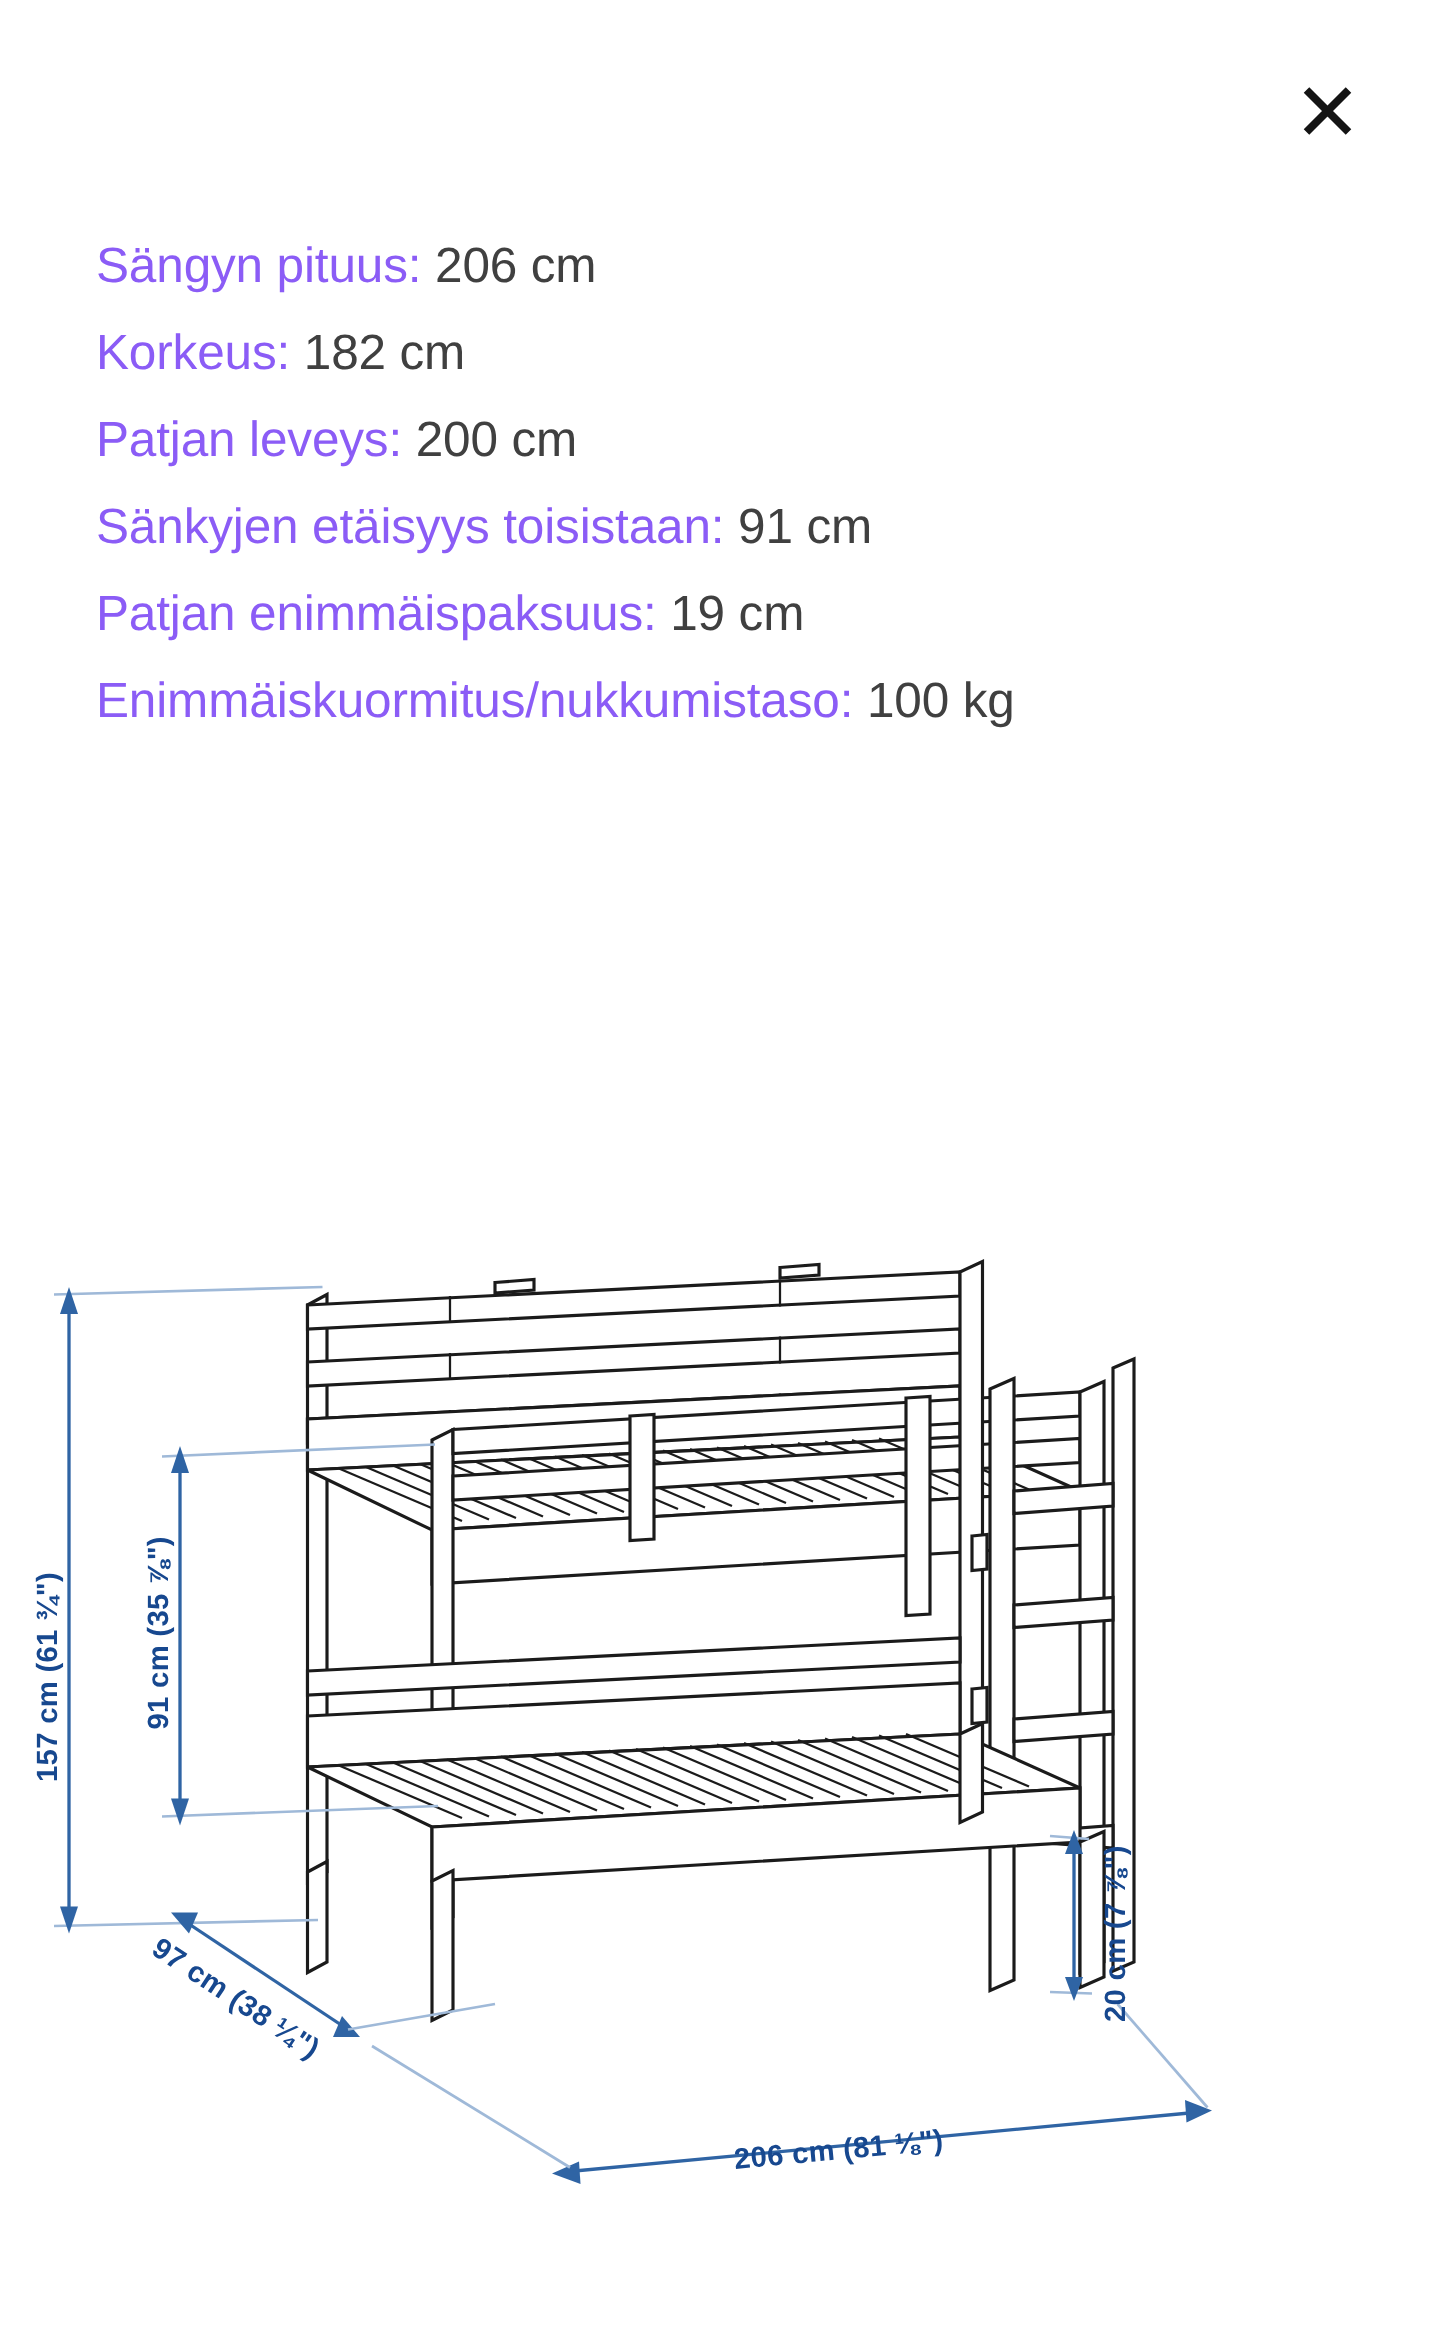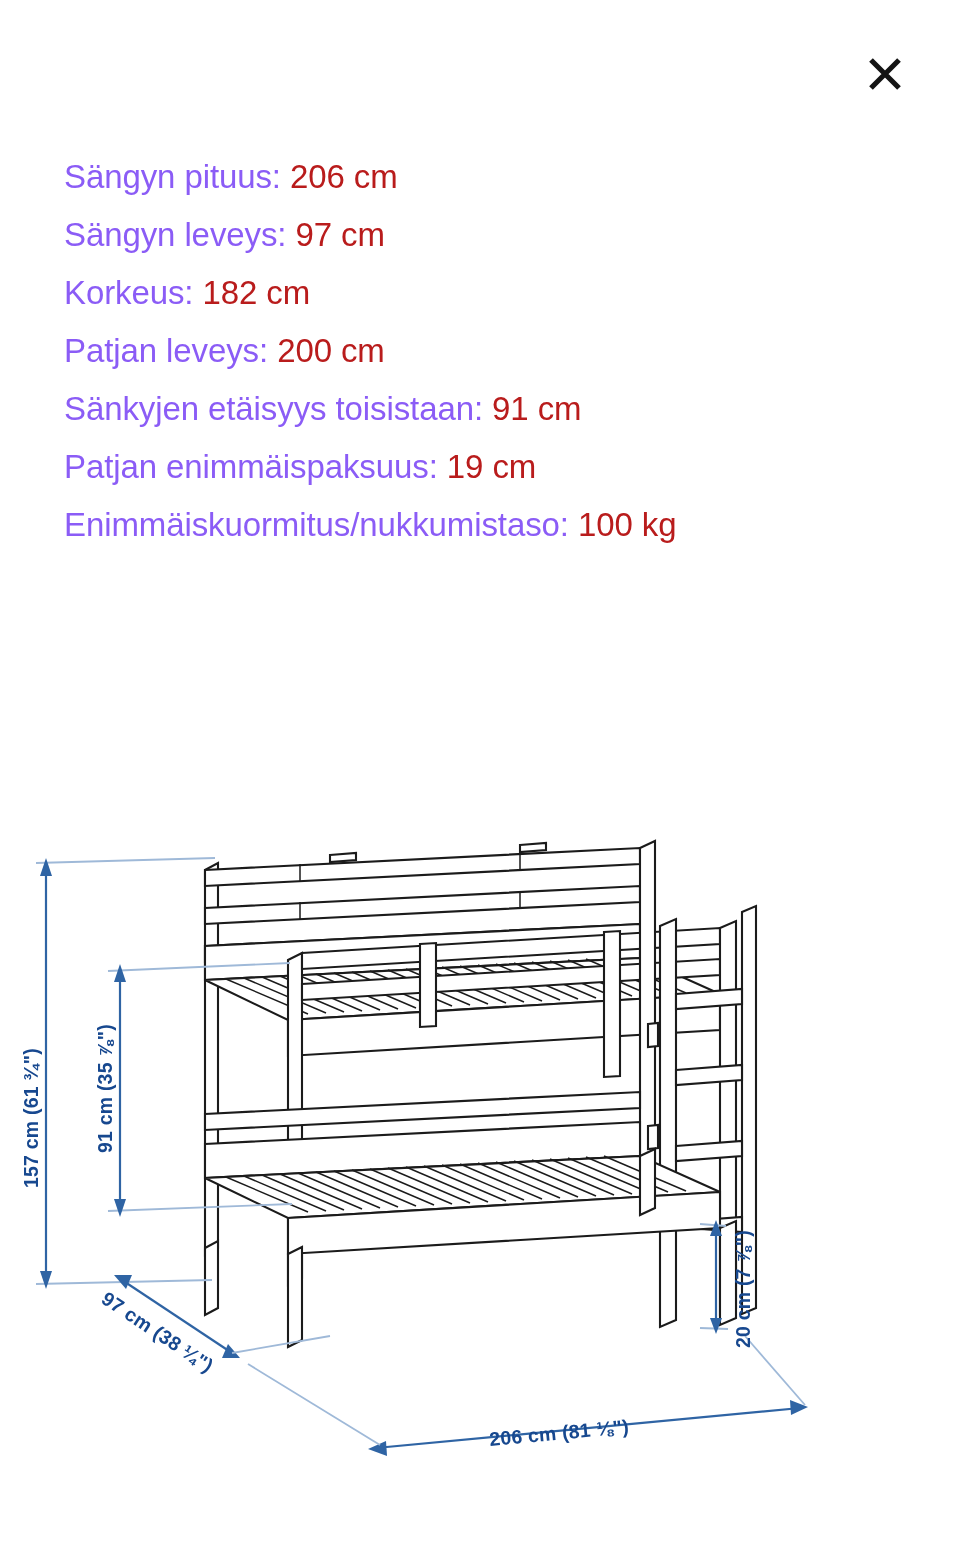--- a/index.html
+++ b/index.html
@@ -49,21 +49,21 @@
     font-size: 33px;
     color: #4b4b4b;
     letter-spacing: -0.1px;
   }
   .spec-label {
     font-weight: normal;
     color: #8b5cf6;
   }
   .spec-value {
     font-weight: normal;
-    color: #b91c1c;
+    color: #404040;
   }
 
   
   #diagram-wrap {
     position: absolute;
     left: 0;
     top: 808px;
     width: 960px;
     height: 700px;
   }
@@ -96,24 +96,20 @@
     </span>
   </button>
 
   <div id="spec-list">
 
     <div class="spec-row">
       <span class="spec-label">Sängyn pituus:</span>
       <span class="spec-value">206 cm</span>
     </div>
 
-    <div class="spec-row">
-      <span class="spec-label">Sängyn leveys:</span>
-      <span class="spec-value">97 cm</span>
-    </div>
 
     <div class="spec-row">
       <span class="spec-label">Korkeus:</span>
       <span class="spec-value">182 cm</span>
     </div>
 
     <div class="spec-row">
       <span class="spec-label">Patjan leveys:</span>
       <span class="spec-value">200 cm</span>
     </div>

